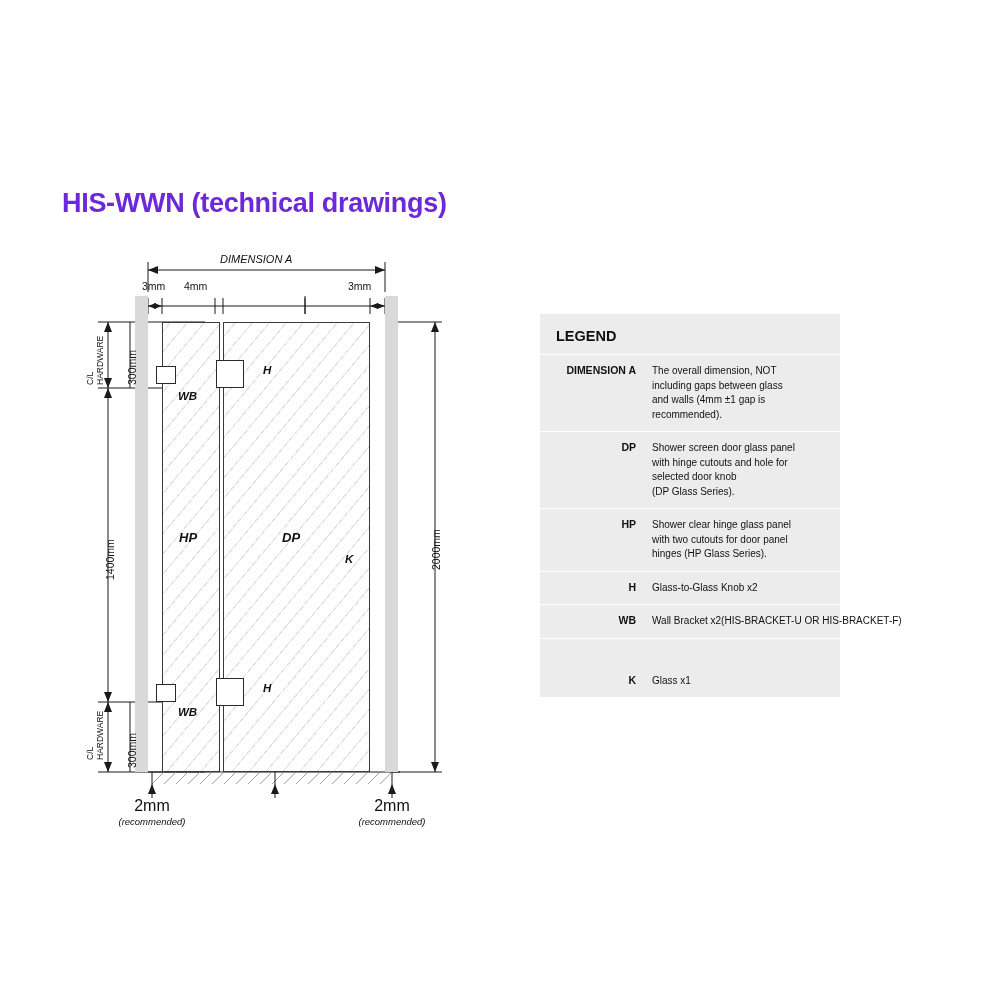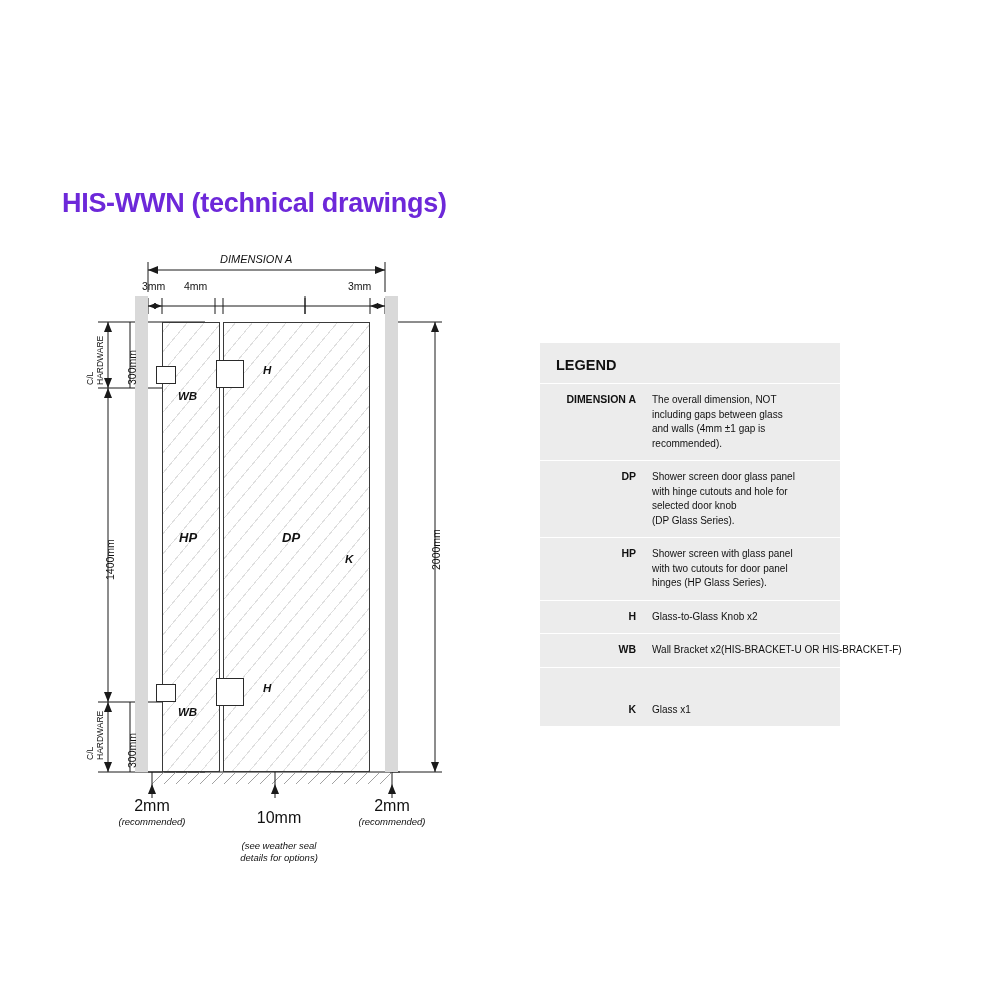--- a/index.html
+++ b/index.html
@@ -98,21 +98,21 @@
     color: #111;
     line-height: 1.25;
     text-align: center;
   }
   .note b { font-style: normal; font-weight: normal; font-size: 16px;}
 
   
   #legend {
     position: absolute;
     left: 540px;
-    top: 343px;
+    top: 314px;
     width: 300px;
     background: #ececec;
     box-sizing: border-box;
     padding: 0;
   }
   #legend-title {
     font-size: 14.5px;
     font-weight: bold;
     padding: 14px 0 10px 16px;
     color: #111;
@@ -287,25 +287,20 @@
 
   <div class="dimtxt plain vert" style="left:26px;top:135px;font-size:8.5px;line-height:1.15;white-space:pre;">C/L
 HARDWARE</div>
   <div class="dimtxt plain vert" style="left:26px;top:510px;font-size:8.5px;line-height:1.15;white-space:pre;">C/L
 HARDWARE</div>
 
   <div class="note" style="left:42px;top:546px;width:100px;">
     <b>2mm</b><br>
     <span>(recommended)</span>
   </div>
-  <div class="note" style="left:165px;top:546px;width:108px;white-space:pre-line;">
-    <b>10mm</b><br>
-    <span>(see weather seal
-details for options)</span>
-  </div>
   <div class="note" style="left:282px;top:546px;width:100px;">
     <b>2mm</b><br>
     <span>(recommended)</span>
   </div>
 </div>
 
 <div id="legend">
   <div id="legend-title">LEGEND</div>
 
   <div class="legend-row">
@@ -317,21 +312,21 @@
   </div>
   <div class="legend-row">
     <div class="legend-key">DP</div>
     <div class="legend-val">Shower screen door glass panel
 with hinge cutouts and hole for
 selected door knob
 (DP Glass Series).</div>
   </div>
   <div class="legend-row">
     <div class="legend-key">HP</div>
-    <div class="legend-val">Shower screen with glass panel
+    <div class="legend-val">Shower clear hinge glass panel
 with two cutouts for door panel
 hinges (HP Glass Series).</div>
   </div>
   <div class="legend-row">
     <div class="legend-key">H</div>
     <div class="legend-val">Glass-to-Glass Knob x2</div>
   </div>
   <div class="legend-row">
     <div class="legend-key">WB</div>
     <div class="legend-val wide">Wall Bracket x2(HIS-BRACKET-U OR HIS-BRACKET-F)</div>

